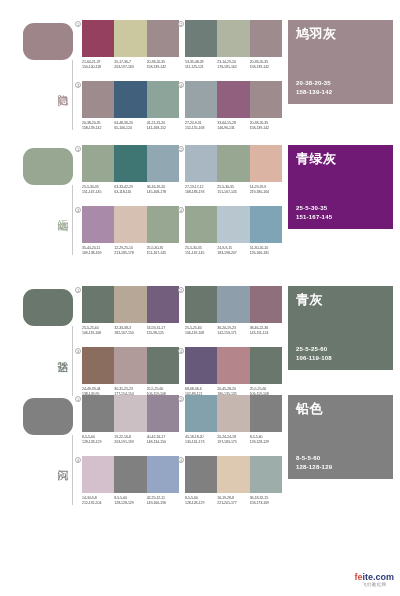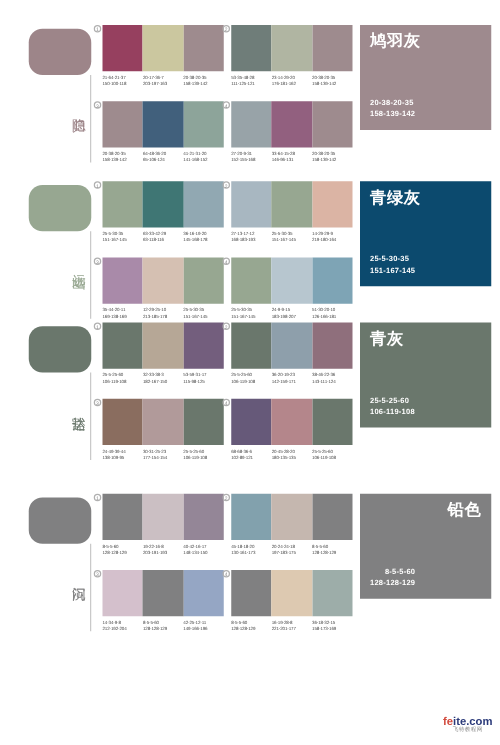--- a/index.html
+++ b/index.html
@@ -313,29 +313,29 @@
                 <div class="cmyk">24-9-9-15</div>
                 <div class="rgb">183-198-207</div>
               </div>
               <div class="cap">
                 <div class="cmyk">51-30-20-10</div>
                 <div class="rgb">126-166-181</div>
               </div>
             </div>
           </div>
         </div>
-        <div class="panel" style="background: #0c4a6e;">
+        <div class="panel" style="background: #701a75;">
           <div class="panel-title">青绿灰</div>
           <div class="panel-vals">
             <div>25-5-30-35</div>
             <div>151-167-145</div>
           </div>
         </div>
       </div>
-      <div class="section" id="sec2" style="top: 256px; position: absolute;">
+      <div class="section" id="sec2" style="top: 284px; position: absolute;">
         <div class="leftcol">
           <div class="key-swatch" style="background: rgb(106, 119, 108);"></div>
           <div class="connector"></div>
           <div class="vlabel" style="color: rgb(106, 119, 108);">豁达</div>
         </div>
         <div class="groups">
           <div class="group g0">
             <div class="gnum"><span class="ring">1</span></div>
             <div class="swatches">
               <div class="sw" style="background: rgb(106, 119, 108);"></div>
@@ -521,21 +521,21 @@
                 <div class="cmyk">16-19-28-8</div>
                 <div class="rgb">221-201-177</div>
               </div>
               <div class="cap">
                 <div class="cmyk">36-18-32-15</div>
                 <div class="rgb">158-173-169</div>
               </div>
             </div>
           </div>
         </div>
-        <div class="panel" style="background: rgb(128, 128, 129); text-align: right;">
+        <div class="panel" style="background: rgb(128, 128, 129);">
           <div class="panel-title">铅色</div>
           <div class="panel-vals">
             <div>8-5-5-60</div>
             <div>128-128-129</div>
           </div>
         </div>
       </div>
     </div>
 
   <div class="watermark">

